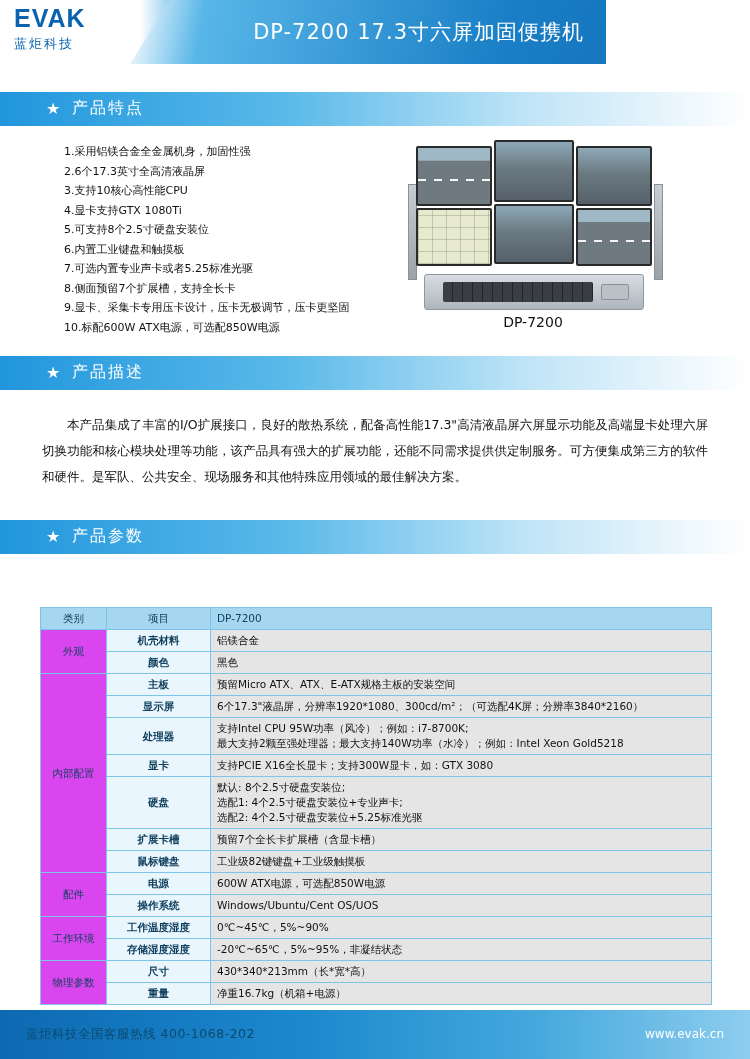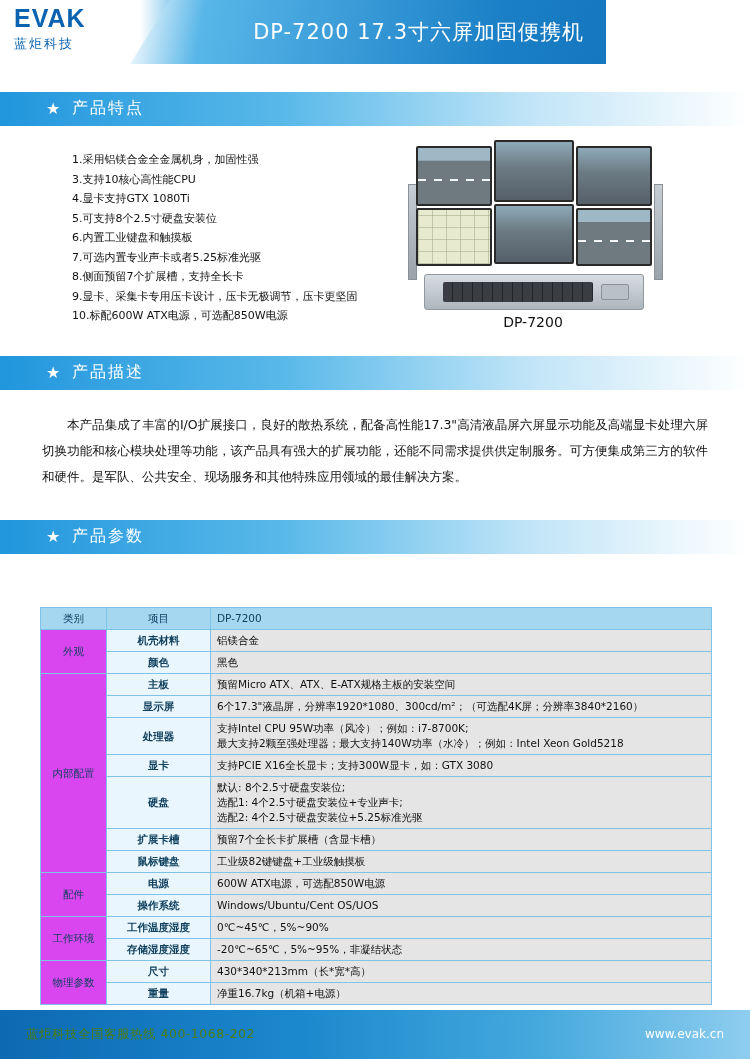--- a/index.html
+++ b/index.html
@@ -57,21 +57,21 @@
     font-size:16px; letter-spacing:2px; font-family:"DejaVu Sans", sans-serif;
   }
 
   
   .feature-list {
     position:absolute; left:60px; top:138px; width:320px;
     font-size:11px; line-height:19.5px; color:#111;
     font-family:"DejaVu Sans", sans-serif;
   }
   .feature-list li { list-style:none; white-space:nowrap; }
-  .feature-list ol { margin:12px; padding:0; }
+  .feature-list ol { margin:4px; padding:0; }
 
   
   .product-img {
     position:absolute; left:368px; top:124px; width:330px; height:210px;
   }
   .scr {
     position:absolute; border:2px solid #2a2a2a; border-radius:2px;
     background:#7fa6c4; overflow:hidden;
   }
   .scr .content { width:100%; height:100%; }
@@ -153,21 +153,21 @@
   
   .footer {
     position:absolute; left:0; top:1010px; width:750px; height:49px;
     background:linear-gradient(90deg,#0e6fb8 0%, #1f8fd3 45%, #49add f 75%, #7fc8ec 100%);
   }
   .footer-bg {
     position:absolute; left:0; top:0; width:750px; height:49px;
     background:linear-gradient(90deg,#0d69b2 0%, #1b88cd 40%, #45a9dd 72%, #8ecdef 100%);
   }
   .footer-left {
-    position:absolute; left:26px; top:16px; color:#4d7c0f; font-size:12.5px;
+    position:absolute; left:26px; top:16px; color:#0c4a6e; font-size:12.5px;
     letter-spacing:.5px; font-family:"DejaVu Sans", sans-serif;text-align:center;
   }
   .footer-right {
     position:absolute; right:26px; top:17px; color:#ffffff; font-size:12px;
     font-family:"DejaVu Sans", sans-serif;
   }
 </style>
 </head>
 <body>
 
@@ -184,20 +184,21 @@
 
 <div class="section-bar" style="top:92px;">
   <div class="bar-bg"></div>
   <div class="star">★</div>
   <div class="title">产品特点</div>
 </div>
 
 <div class="feature-list">
   <ol>
     <li>1.采用铝镁合金全金属机身，加固性强</li>
+    <li>2.6个17.3英寸全高清液晶屏</li>
     <li>3.支持10核心高性能CPU</li>
     <li>4.显卡支持GTX 1080Ti</li>
     <li>5.可支持8个2.5寸硬盘安装位</li>
     <li>6.内置工业键盘和触摸板</li>
     <li>7.可选内置专业声卡或者5.25标准光驱</li>
     <li>8.侧面预留7个扩展槽，支持全长卡</li>
     <li>9.显卡、采集卡专用压卡设计，压卡无极调节，压卡更坚固</li>
     <li>10.标配600W ATX电源，可选配850W电源</li>
   </ol>
 </div>

